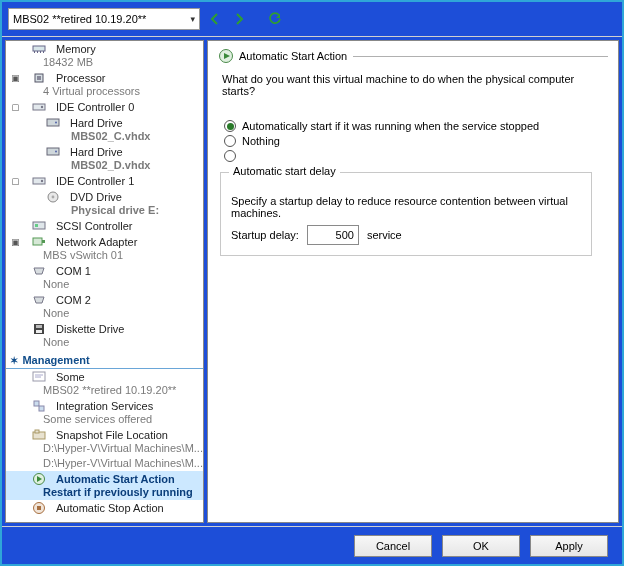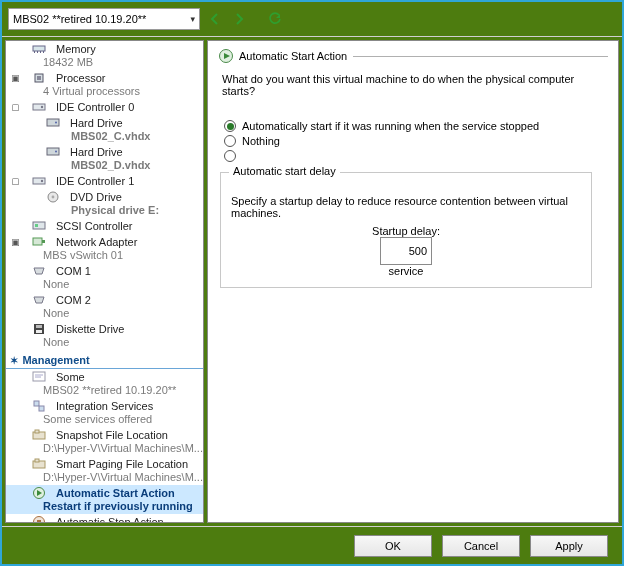--- a/index.html
+++ b/index.html
@@ -1,18 +1,18 @@
 <!DOCTYPE html>
 <html><head>
 <meta charset="utf-8">
 <style>
   * { box-sizing: border-box; font-family: "Segoe UI", Tahoma, sans-serif; }
   html, body { margin: 0; padding: 0; }
   body { width: 624px; height: 566px; background: #fff; }
-  .window { width: 624px; height: 566px; border: 2px solid #2fa6d8; background: #4d7c0f; display: flex; flex-direction: column; }
+  .window { width: 624px; height: 566px; border: 2px solid #2fa6d8; background: #1d4ed8; display: flex; flex-direction: column; }
   .topbar { height: 34px; display: flex; align-items: center; padding: 4px 6px; gap: 6px; }
   .vm-select { flex: 0 0 192px; border: 1px solid #9a9a9a; height: 22px; display: flex; align-items: center; background: #fff; font-size: 11px; padding: 0 4px; position: relative; }
   .vm-select .arrow { margin-left: auto; font-size: 9px; color: #333; }
   .nav-btn { width: 18px; height: 18px; display: flex; align-items: center; justify-content: center; cursor: pointer; }
   .content { flex: 1; display: flex; border-top: 1px solid #d0d0d0; overflow: hidden; }
   .tree { width: 199px; border: 1px solid #888; margin: 3px 0 3px 3px; overflow-y: scroll; background: #fff; font-size: 11px; color: #222; }
   .tree::-webkit-scrollbar { width: 16px; }
   .tree::-webkit-scrollbar-track { background: #f0f0f0; border-left: 1px solid #d8d8d8; }
   .tree::-webkit-scrollbar-thumb { background: #c8c8c8; border: 1px solid #a8a8a8; }
   .tree::-webkit-scrollbar-button { background: #f0f0f0; height: 16px; border: 1px solid #d0d0d0; }
@@ -33,22 +33,22 @@
 
   .right { flex: 1; border: 1px solid #888; margin: 3px 3px 3px 3px; padding: 8px 10px; background: #fff; font-size: 11px; overflow: auto; position: relative; }
   .group-title { display: flex; align-items: center; gap: 6px; margin-bottom: 10px; }
   .group-title .line { flex: 1; height: 1px; background: #b0b0b0; }
   .question { margin: 6px 0 23px 4px; }
   .radio-row { display: flex; align-items: center; gap: 6px; margin: 3px 0 3px 6px; }
   .radio { width: 12px; height: 12px; border: 1px solid #555; border-radius: 50%; display: inline-flex; align-items: center; justify-content: center; background: #fff; }
   .radio.checked::after { content: ""; width: 7px; height: 7px; background: #2a7a2a; border-radius: 50%; }
   .fieldset { border: 1px solid #c8c8c8; padding: 22px 10px 10px 10px; margin: 10px 16px 0 2px; position: relative; }
   .fieldset .legend { position: absolute; top: -8px; left: 8px; background: #fff; padding: 0 4px; font-size: 11px; }
-  .startup-row { display: flex; align-items: center; margin-top: 6px; flex-direction: column; }
-  .num-input { width: 52px; height: 28px; border: 1px solid #8a8a8a; text-align: right; padding: 0 4px; font-size: 11px; background: #fff; }
+  .startup-row { display: flex; align-items: center; gap: 8px; margin-top: 6px; }
+  .num-input { width: 52px; height: 20px; border: 1px solid #8a8a8a; text-align: right; padding: 0 4px; font-size: 11px; background: #fff; }
 
   .footer { height: 38px; display: flex; align-items: center; justify-content: flex-end; gap: 10px; padding: 0 14px; border-top: 1px solid #d0d0d0; }
   .btn { min-width: 78px; height: 22px; border: 1px solid #888; background: linear-gradient(#f7f7f7,#e6e6e6); font-size: 11px; padding: 0 8px; cursor: pointer; }
 </style>
 </head>
 <body>
 
 <div class="window">
   <div class="topbar">
     <div class="vm-select">
@@ -282,30 +282,20 @@
                 <rect x="1" y="3" width="12" height="7" fill="#e8e2d0" stroke="#a96"></rect>
                 <rect x="3" y="1" width="4" height="3" fill="#e8e2d0" stroke="#a96"></rect>
               </svg>
             </span>
             <span class="lbl">Snapshot File Location</span>
           </div>
         <div class="sub">D:\Hyper-V\Virtual Machines\M...</div>
       </div>
 
       <div class="node indent1">
-        <div class="row">
-            <span class="exp"></span>
-            <span class="ico">
-              <svg width="14" height="12">
-                <rect x="1" y="3" width="12" height="7" fill="#e8e2d0" stroke="#a96"></rect>
-                <rect x="3" y="1" width="4" height="3" fill="#e8e2d0" stroke="#a96"></rect>
-              </svg>
-            </span>
-            <span class="lbl">Smart Paging File Location</span>
-          </div>
         <div class="sub">D:\Hyper-V\Virtual Machines\M...</div>
       </div>
 
       <div class="node indent1 sel">
         <div class="row">
             <span class="exp"></span>
             <span class="ico">
               <svg width="14" height="14">
                 <circle cx="7" cy="7" r="5.5" fill="#dff0df" stroke="#4a8a4a"></circle>
                 <path d="M5 4 L10 7 L5 10 Z" fill="#3a8a3a"></path>
@@ -364,17 +354,17 @@
         <div class="startup-row">
           <span>Startup delay:</span>
           <input class="num-input" value="500" style="">
           <span>service</span>
         </div>
       </div>
     </div>
   </div>
 
   <div class="footer">
+    <button class="btn">Cancel</button>
     <button class="btn">OK</button>
-    <button class="btn">Cancel</button>
     <button class="btn">Apply</button>
   </div>
 </div>
 
 </body></html>

